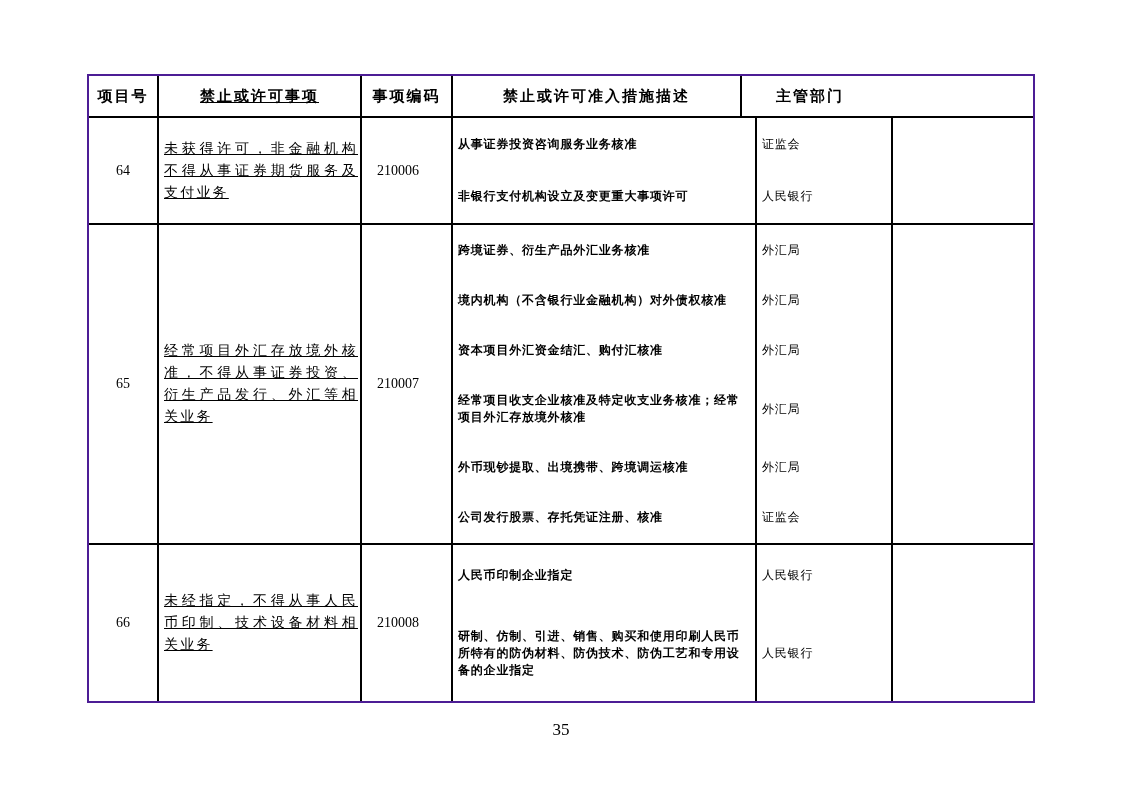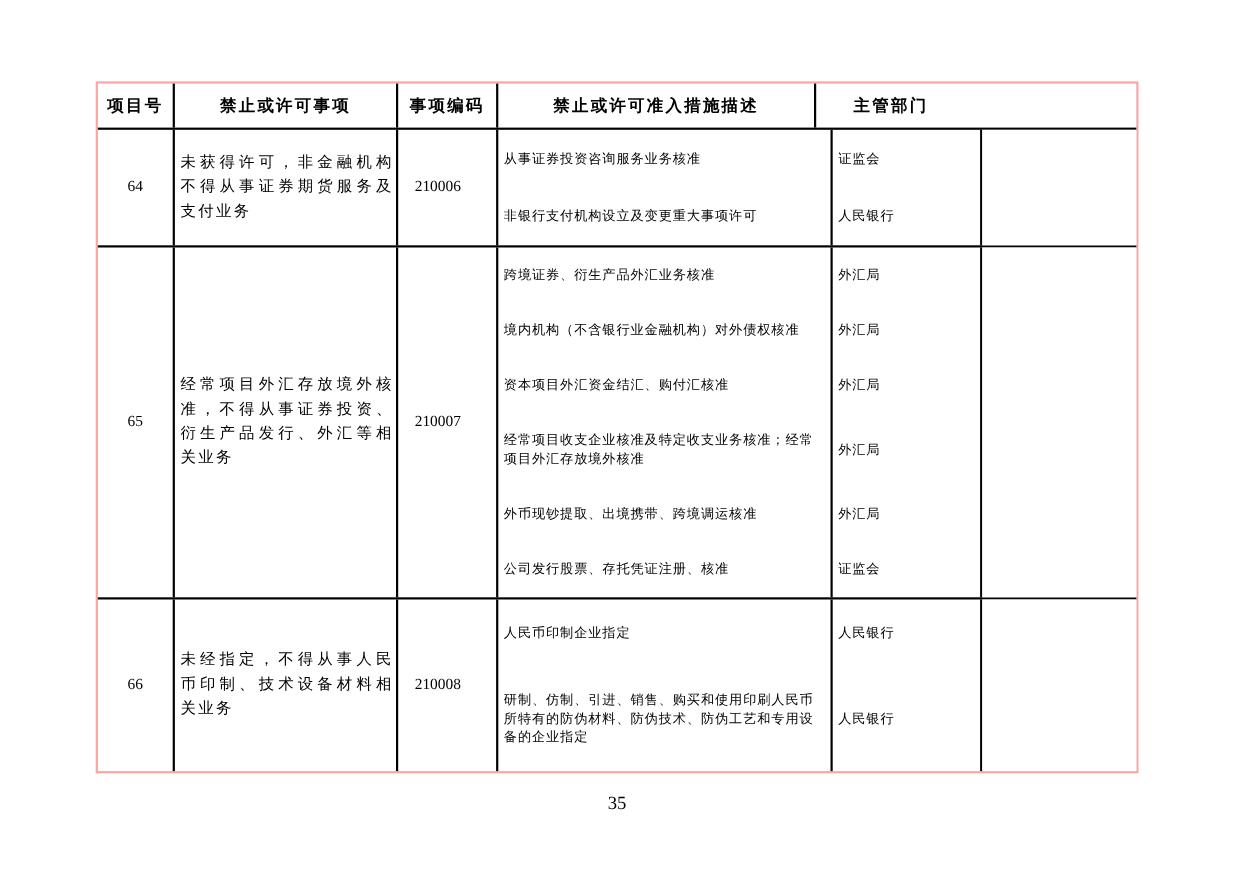--- a/index.html
+++ b/index.html
@@ -15,35 +15,35 @@
     width: 1122px;
     height: 793px;
     background: #ffffff;
     overflow: hidden;
   }
   .doc-table {
     position: absolute;
     left: 87px;
     top: 74px;
     width: 948px;
-    border: 2px solid #fca5a5;
+    border: 2px solid #4c1d95;
     background: #ffffff;
   }
   .trow {
     display: flex;
     border-bottom: 2px solid #000000;
   }
   .trow:last-child { border-bottom: none; }
   .cell {
     border-right: 2px solid #000000;
     position: relative;
   }
   .cell:last-child { border-right: none; }
   .c1 { width: 70px; }
-  .c2 { width: 203px; }
+  .c2 { width: 203px; text-decoration: underline; }
   .c3 { width: 91px; }
   .c45 { width: 440px; }
   .c6 { width: 140px; flex: 1; }
 
   
   .header-row { height: 42px; }
   .header-row .cell {
     display: flex;
     align-items: center;
     justify-content: center;
@@ -98,20 +98,21 @@
   .measure-subrow {
     display: flex;
     align-items: center;
   }
   .measure-desc {
     width: 302px;
     padding: 0 10px 0 5px;
     font-size: 12px;
     letter-spacing: 0.8px;
     line-height: 17px;
+    font-weight: bold;
   }
   .measure-dept {
     width: 136px;
     padding-left: 7px;
     font-size: 12px;
     letter-spacing: 0.8px;
     line-height: 17px;
   }
   .local-cell { background: #ffffff; }
 

